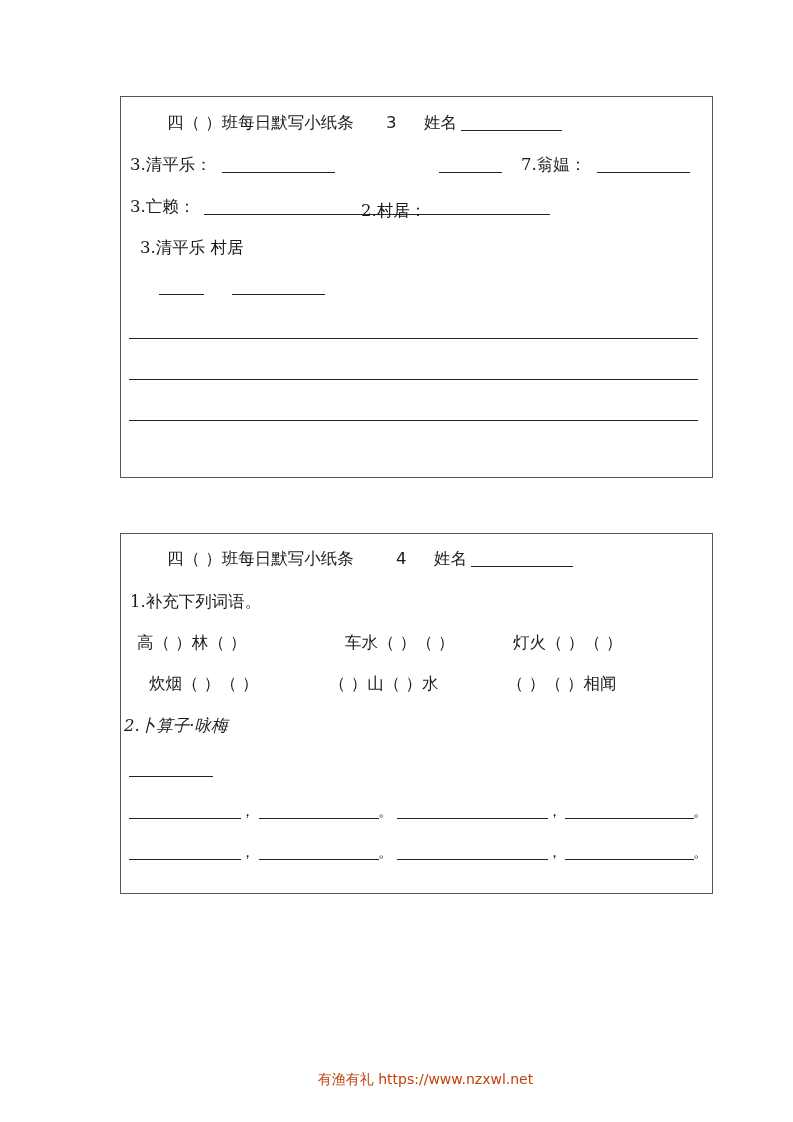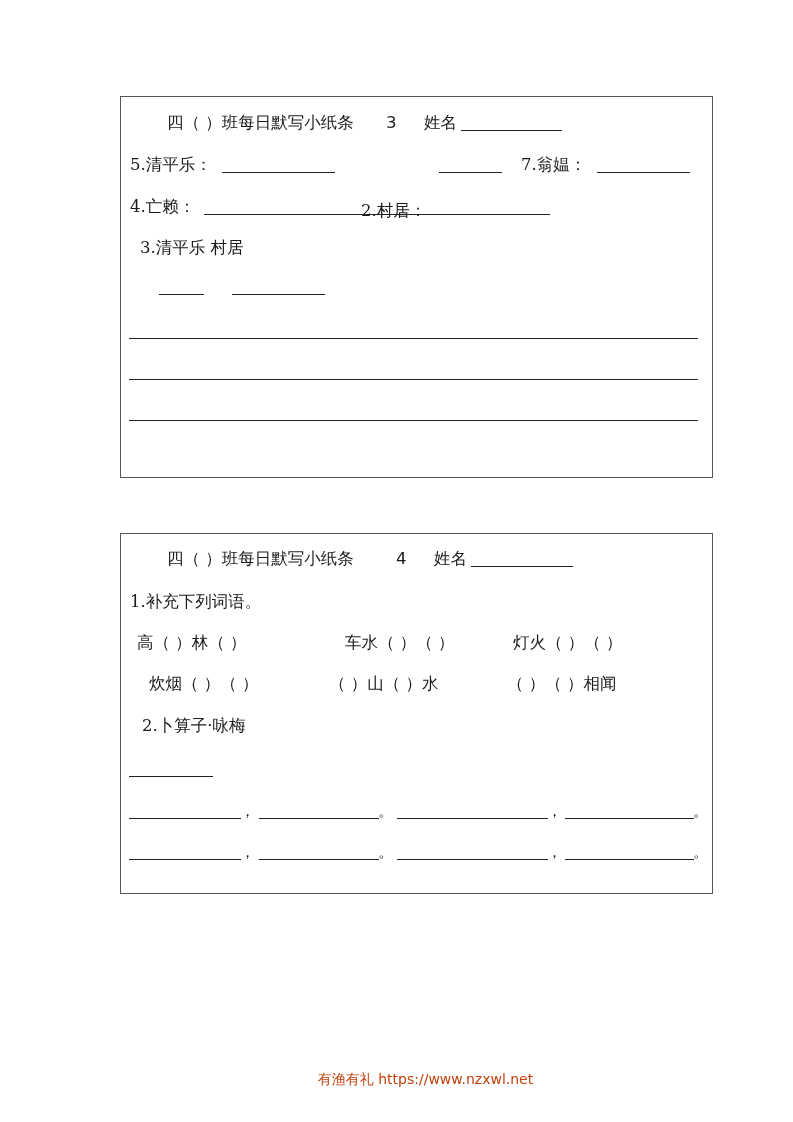--- a/index.html
+++ b/index.html
@@ -38,30 +38,30 @@
 
 <div class="box" id="box1">
   <div class="row" style="top:16px;">
     <span class="t" style="left:46px;">四（  ）班每日默写小纸条</span>
     <span class="t sans" style="left:265px;">3</span>
     <span class="t" style="left:303px;">姓名</span>
     <span class="blank bold" style="left:340px; width:101px; top:17px;"></span>
   </div>
 
   <div class="row" style="top:58px;">
-    <span class="t" style="left:9px;">5.清平乐：</span>
+    <span class="t" style="left:9px;">3.清平乐：</span>
     <span class="blank" style="left:101px; width:113px; top:17px;"></span>
     <span class="t" style="left:240px;margin-top:46px;">2.村居：</span>
     <span class="blank" style="left:318px; width:63px; top:17px;"></span>
     <span class="t" style="left:400px;">7.翁媪：</span>
     <span class="blank" style="left:476px; width:93px; top:17px;"></span>
   </div>
 
   <div class="row" style="top:100px;">
-    <span class="t" style="left:9px;">4.亡赖：</span>
+    <span class="t" style="left:9px;">3.亡赖：</span>
     <span class="blank" style="left:83px; width:346px; top:17px;"></span>
   </div>
 
   <div class="row" style="top:141px;">
     <span class="t" style="left:19px;">3.清平乐   村居</span>
   </div>
 
   <div class="row" style="top:182px;">
     <span class="blank" style="left:38px; width:45px; top:15px;"></span>
     <span class="blank" style="left:111px; width:93px; top:15px;"></span>
@@ -90,21 +90,21 @@
     <span class="t" style="left:392px;">灯火（   ）（   ）</span>
   </div>
 
   <div class="row" style="top:140px;">
     <span class="t" style="left:28px;">炊烟（   ）（   ）</span>
     <span class="t" style="left:208px;">（   ）山（   ）水</span>
     <span class="t" style="left:386px;">（   ）（   ）相闻</span>
   </div>
 
   <div class="row" style="top:182px;">
-    <span class="t" style="left:21px;">2.卜算子·咏梅</span>
+    <span class="t" style="left:3px;font-style:italic;">2.卜算子·咏梅</span>
   </div>
 
   <span class="blank" style="left:8px; width:84px; top:242px;"></span>
 
   <div>
     <span class="blank" style="left:8px; width:112px; top:284px;"></span>
     <span class="punct" style="left:119px; top:268px;">，</span>
     <span class="blank" style="left:138px; width:120px; top:284px;"></span>
     <span class="punct" style="left:257px; top:268px;">。</span>
     <span class="blank" style="left:276px; width:151px; top:284px;"></span>

